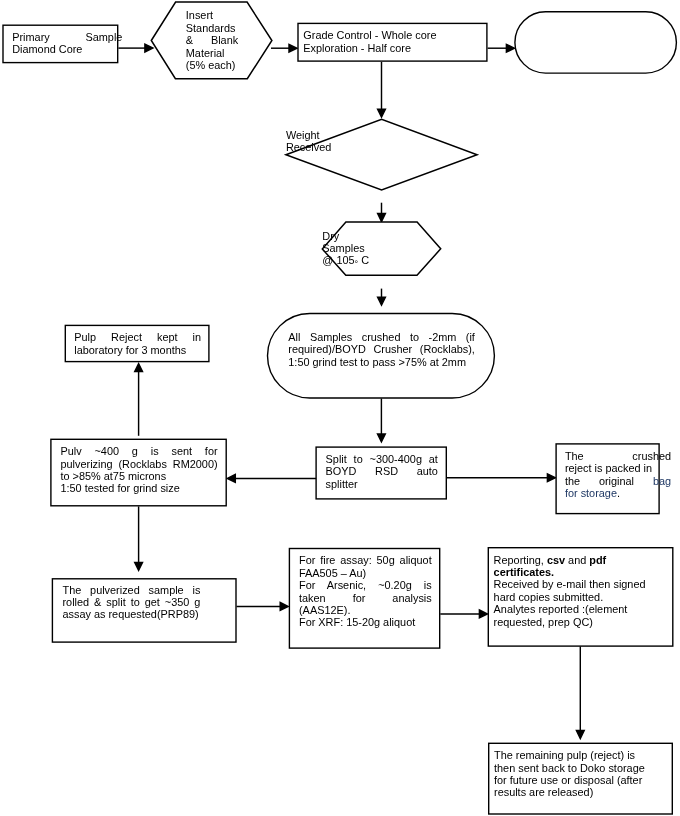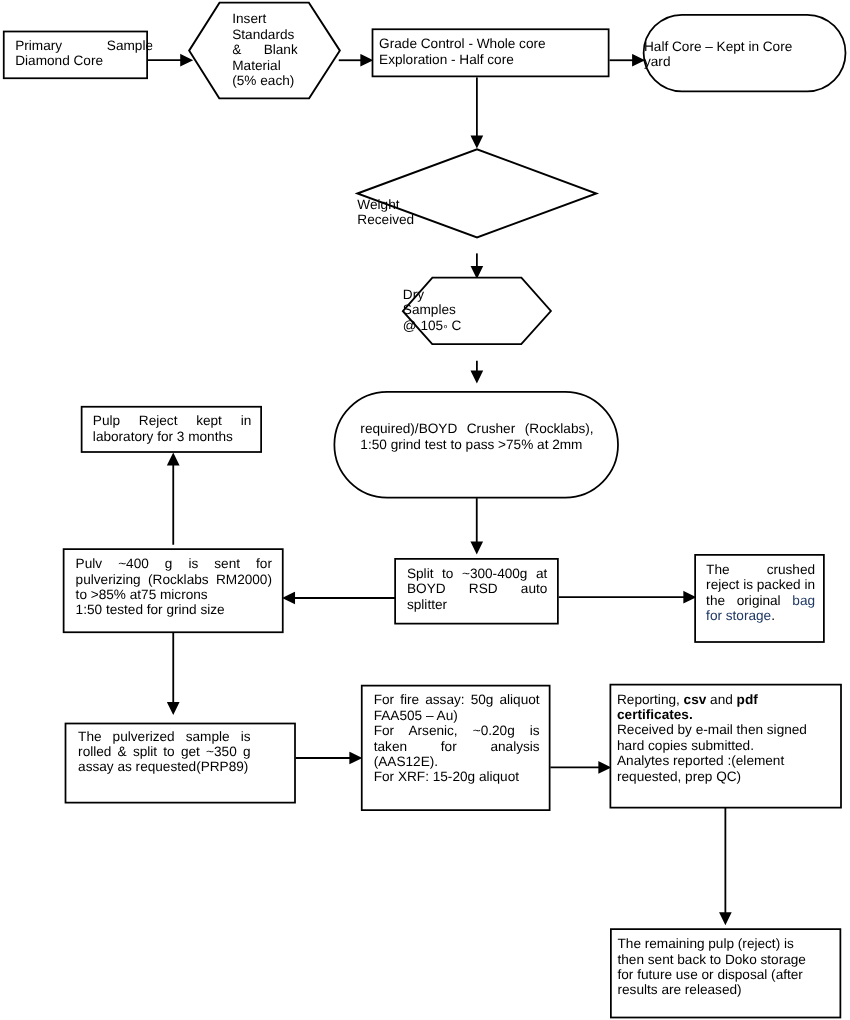--- a/index.html
+++ b/index.html
@@ -135,30 +135,22 @@
 
   <div class="node rect" style="left:297.3px;top:22.7px;width:190.3px;height:39.1px;padding:5.6px 5px 0 5px;">
     <div class="tbl">
         <div class="cel">
       <div class="label ctr"><span>Grade Control -  Whole core</span></div>
       <div class="label ctr"><span>Exploration - Half core</span></div>
     </div>
       </div>
   </div>
 
-  <div class="node stadium" style="left:514.2px;top:11.1px;width:162.9px;height:62.7px;">
-    <div class="tbl">
-        <div class="cel mid nudge1">
-      <div class="label ctr"><span>Half Core – Kept in Core</span></div>
-      <div class="label ctr"><span>yard</span></div>
-    </div>
-      </div>
-  </div>
-
-  <div class="node" style="left:285.9px;top:135px;width:191.2px;height:70.6px;">
+
+  <div class="node" style="left:285.9px;top:106px;width:191.2px;height:70.6px;">
     <div class="tbl">
         <div class="cel mid">
       <div class="label ctr"><span>Weight</span></div>
       <div class="label ctr"><span>Received</span></div>
     </div>
       </div>
   </div>
 
   <div class="node" style="left:322.3px;top:222.1px;width:118.4px;height:53.2px;">
     <div class="tbl">
@@ -166,20 +158,21 @@
       <div class="label ctr"><span>Dry</span></div>
       <div class="label ctr"><span>Samples</span></div>
       <div class="label ctr"><span>@ 105</span><span class="deg">°</span><span> C</span></div>
     </div>
       </div>
   </div>
 
   <div class="node stadium" style="left:266.8px;top:312.8px;width:228.3px;height:85.9px;">
     <div class="tbl">
         <div class="cel mid" style="padding:0 19.2px 12.4px 20.5px;">
+      <div class="label jst"><span>All Samples crushed to -2mm (if</span></div>
       <div class="label jst"><span>required)/BOYD Crusher (Rocklabs),</span></div>
       <div class="label left"><span>1:50 grind test to pass &gt;75% at 2mm</span></div>
     </div>
       </div>
   </div>
 
   <div class="node rect" style="left:64.6px;top:324.7px;width:145.0px;height:20px;padding:5.6px 7.6px 0 8.7px;">
     <div class="tbl">
         <div class="cel">
       <div class="label jst"><span>Pulp Reject kept in</span></div>
@@ -202,21 +195,21 @@
   <div class="node rect" style="left:315.4px;top:446.4px;width:131.6px;height:53.2px;padding:5.6px 8.1px 0 9.2px;border-radius:20px;">
     <div class="tbl">
         <div class="cel">
       <div class="label jst"><span>Split to ~300-400g at</span></div>
       <div class="label jst"><span>BOYD RSD auto</span></div>
       <div class="label left"><span>splitter</span></div>
     </div>
       </div>
   </div>
 
-  <div class="node rect" style="left:555.4px;top:443.2px;width:103px;height:71.1px;padding:5.6px 8.3px 0 8.5px;">
+  <div class="node rect" style="left:555.4px;top:443.2px;width:125px;height:71.1px;padding:5.6px 8.3px 0 8.5px;">
     <div class="tbl">
         <div class="cel">
       <div class="label jst"><span>The crushed</span></div>
       <div class="label left"><span>reject is packed in</span></div>
       <div class="label jst"><span>the original </span><span class="blue">bag</span></div>
       <div class="label left"><span class="blue">for storage</span><span>.</span></div>
     </div>
       </div>
   </div>
 

